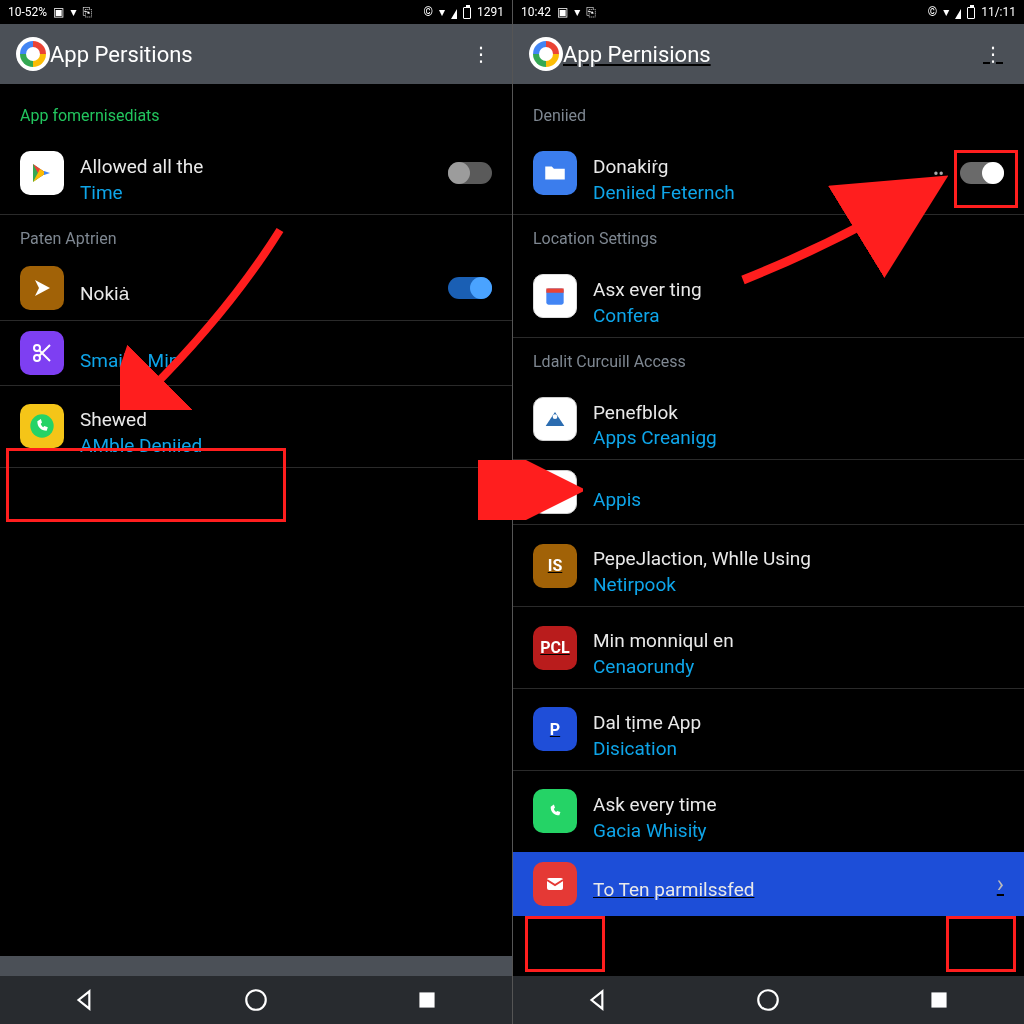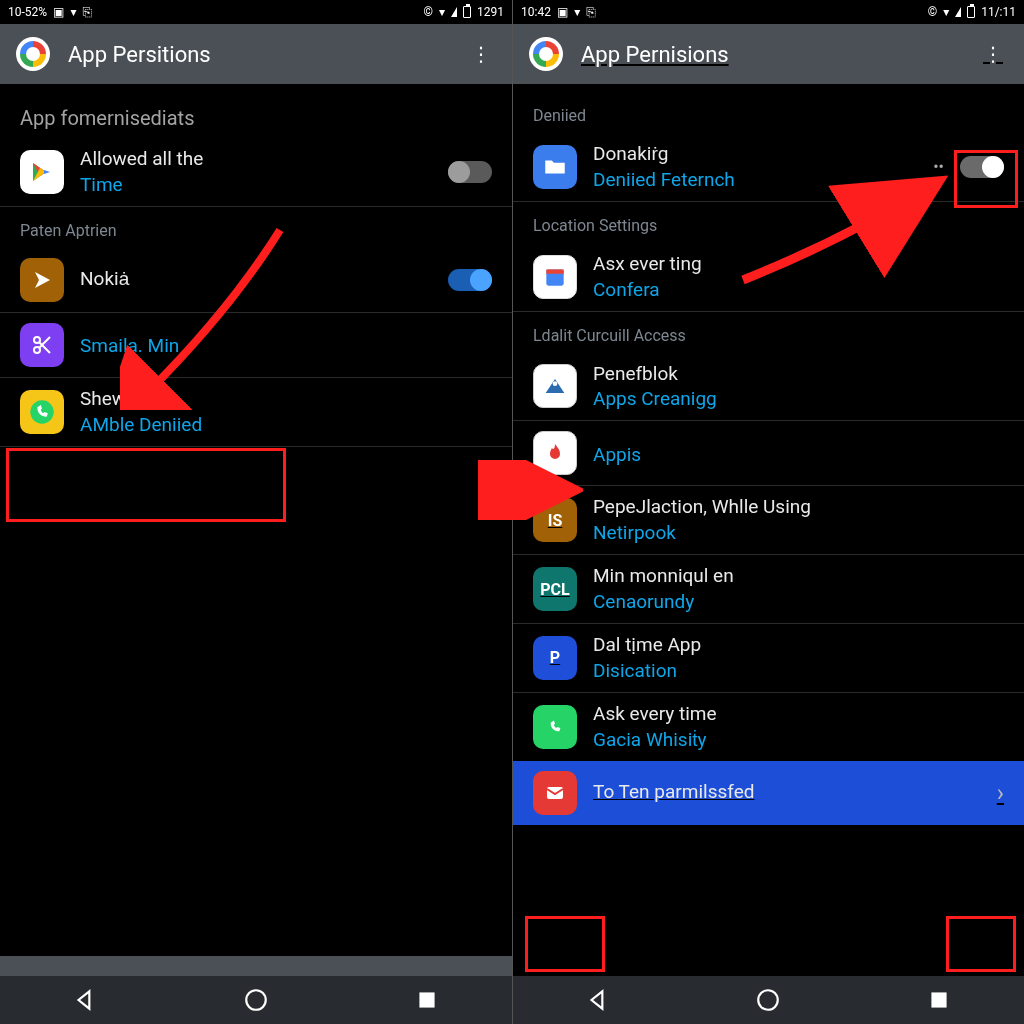--- a/index.html
+++ b/index.html
@@ -30,30 +30,29 @@
 .status-bar {
   height: 24px;
   background: #000;
   color: #fff;
   font-size: 12px;
   display: flex;
   align-items: center;
   padding: 0 8px;
   justify-content: space-between;
 }
-.status-left, .status-right { display: flex; align-items: center; gap: 6px; }
+.status-left, .status-right { display: flex; align-items: flex-end; gap: 6px; }
 
 
 .app-bar {
   height: 60px;
   background: #4b5057;
   display: flex;
   align-items: center;
   padding: 0 16px;
-  gap: 18px;
 }
 .app-bar .logo {
   width: 34px; height: 34px; border-radius: 50%;
   background: #fff;
   display: flex; align-items: center; justify-content: center;
 }
 .app-bar .title {
   color: #fff; font-size: 22px; font-weight: 400; flex: 1;
 }
 .app-bar .overflow {
@@ -61,22 +60,22 @@
 }
 
 .scroll-area {
   flex: 1;
   overflow: hidden;
   padding: 8px 0 0 0;
 }
 
 
 .section-head {
-  color: #a3a3a3;
-  font-size: 20px;
+  color: #22c55e;
+  font-size: 16px;
   padding: 14px 20px 8px 20px;
 }
 .section-sub {
   color: #7e8791;
   font-size: 16px;
   padding: 14px 20px 8px 20px;
 }
 
 
 .row {
@@ -87,21 +86,21 @@
   min-height: 62px;
   position: relative;
 }
 .divider { border-bottom: 1px solid #2a2a2a; }
 .row .app-icon {
   width: 44px; height: 44px; border-radius: 10px;
   flex-shrink: 0;
   display: flex; align-items: center; justify-content: center;
   font-weight: bold; color: #fff; font-size: 16px;
 }
-.row .texts { flex: 1; min-width: 0; }
+.row .texts { flex: 1; min-width: 0; margin-top: 13px; }
 .row .primary { color: #e9e9e9; font-size: 19px; line-height: 1.2; }
 .row .secondary { color: #0ea5e9; font-size: 19px; margin-top: 2px; }
 
 
 .toggle {
   width: 44px; height: 22px; border-radius: 11px; position: relative;
   flex-shrink: 0;
 }
 .toggle .knob {
   width: 22px; height: 22px; border-radius: 50%; position: absolute; top: 0;
@@ -139,21 +138,21 @@
 }
 
 
 .ic-play    { background: #fff; border-radius: 8px; }
 .ic-blue    { background: #a16207; }
 .ic-purple  { background: #7e3ff2; }
 .ic-yellow  { background: #f5c518; }
 .ic-folder  { background: #3b7ded; }
 .ic-white   { background: #fff; color: #1e88e5 !important; }
 .ic-white2  { background: #fff; }
-.ic-redpcl  { background: #0f766e; }
+.ic-redpcl  { background: #b91c1c; }
 .ic-bluep   { background: #1f4ed8; }
 .ic-green   { background: #25d366; }
 .ic-redbox  { background: #e53935; }
 .ic-bluemtn { background: #fff; }
 
 
 .tri { width: 0; height: 0; border-left: 6px solid transparent; border-right: 0; border-bottom: 10px solid #fff; }
 .batt { width: 8px; height: 12px; border: 1px solid #fff; border-radius: 1px; position: relative; }
 .batt::before { content:''; position:absolute; top:-3px; left:2px; width:4px; height:2px; background:#fff; }
 

